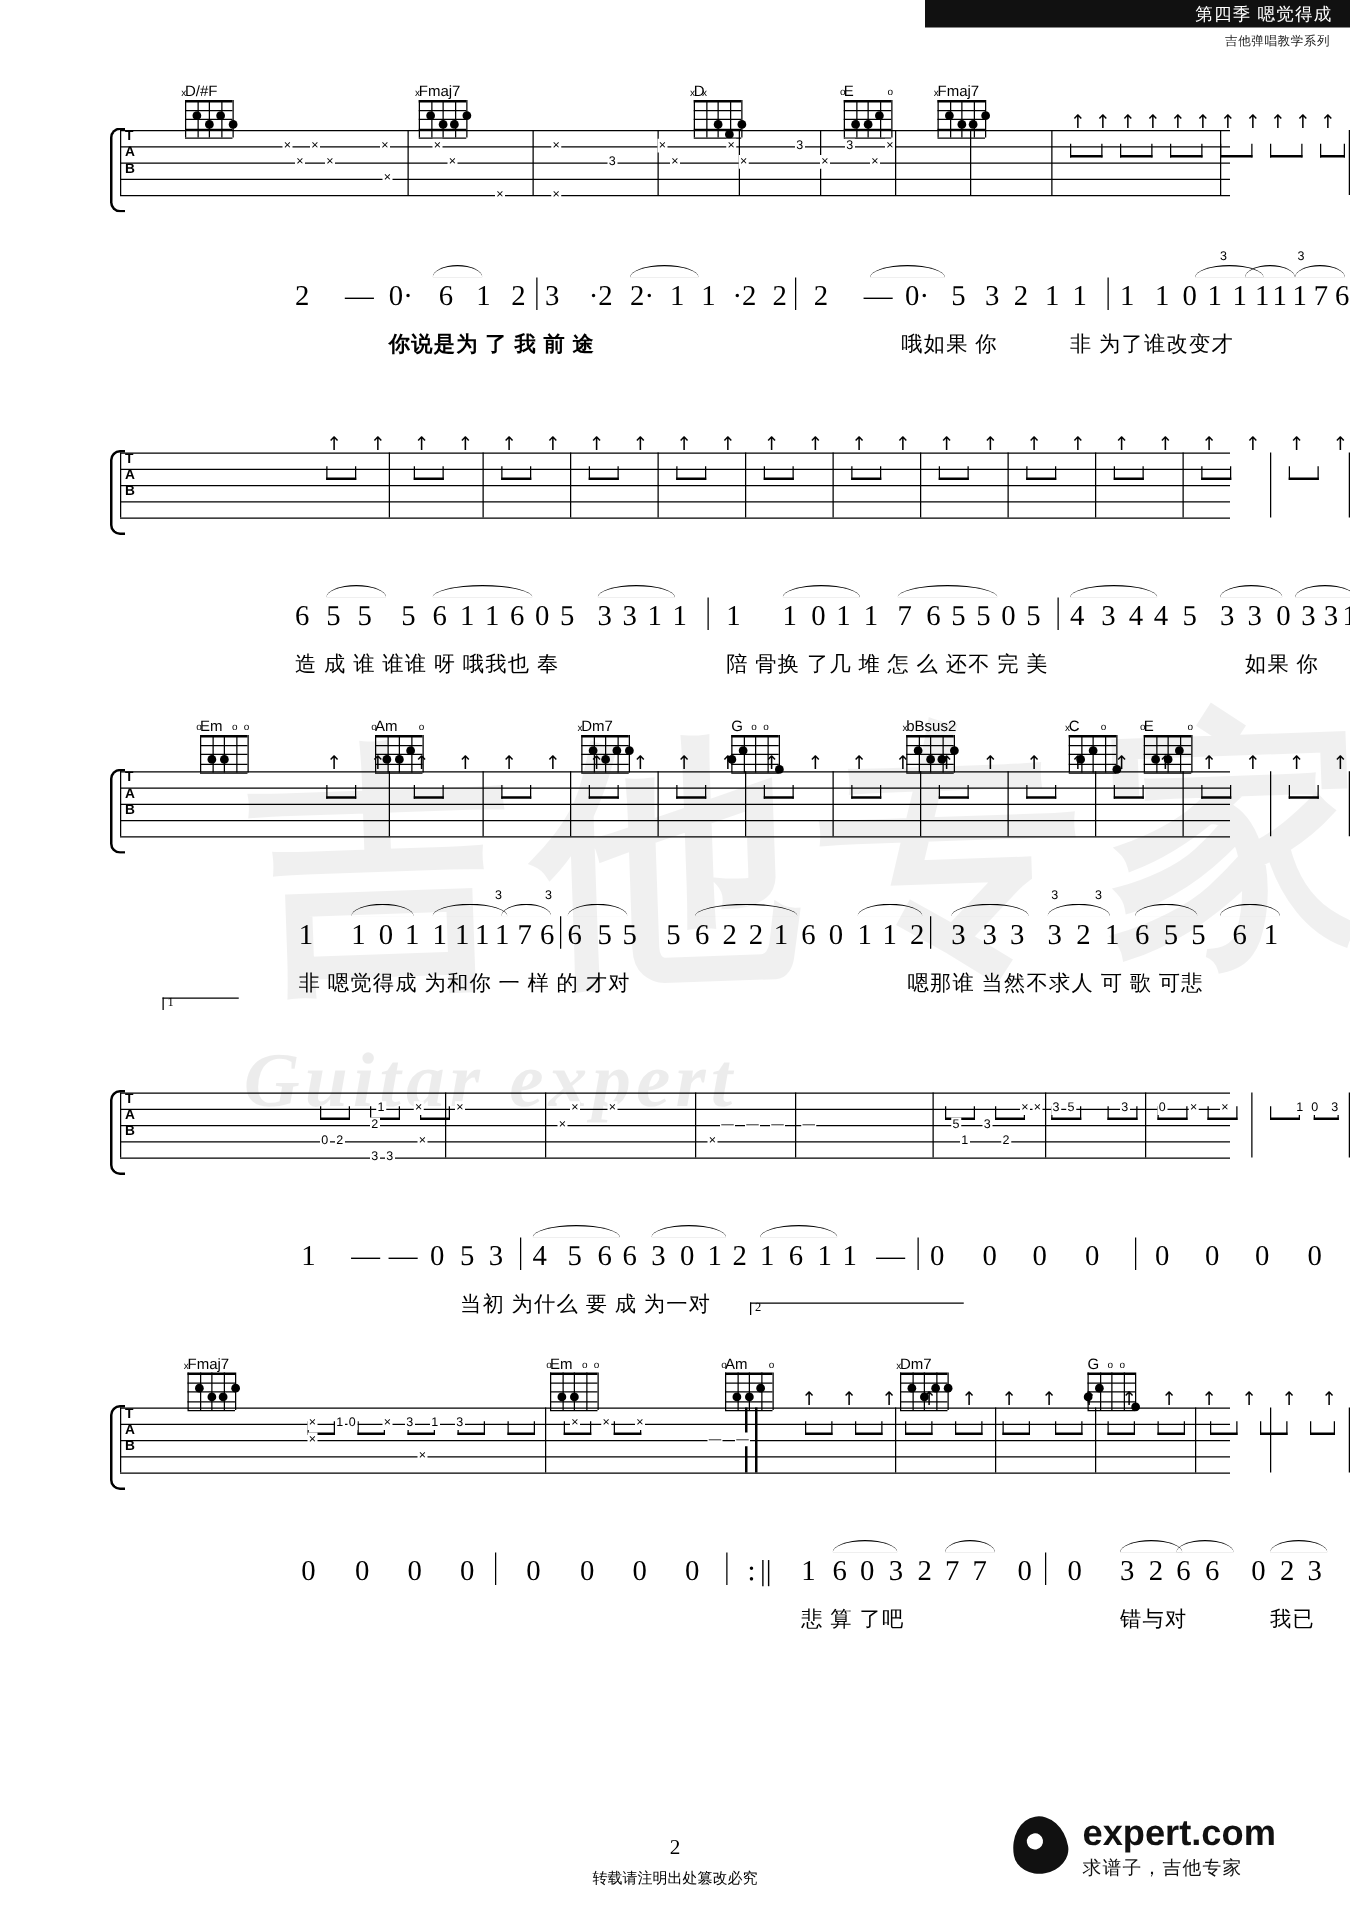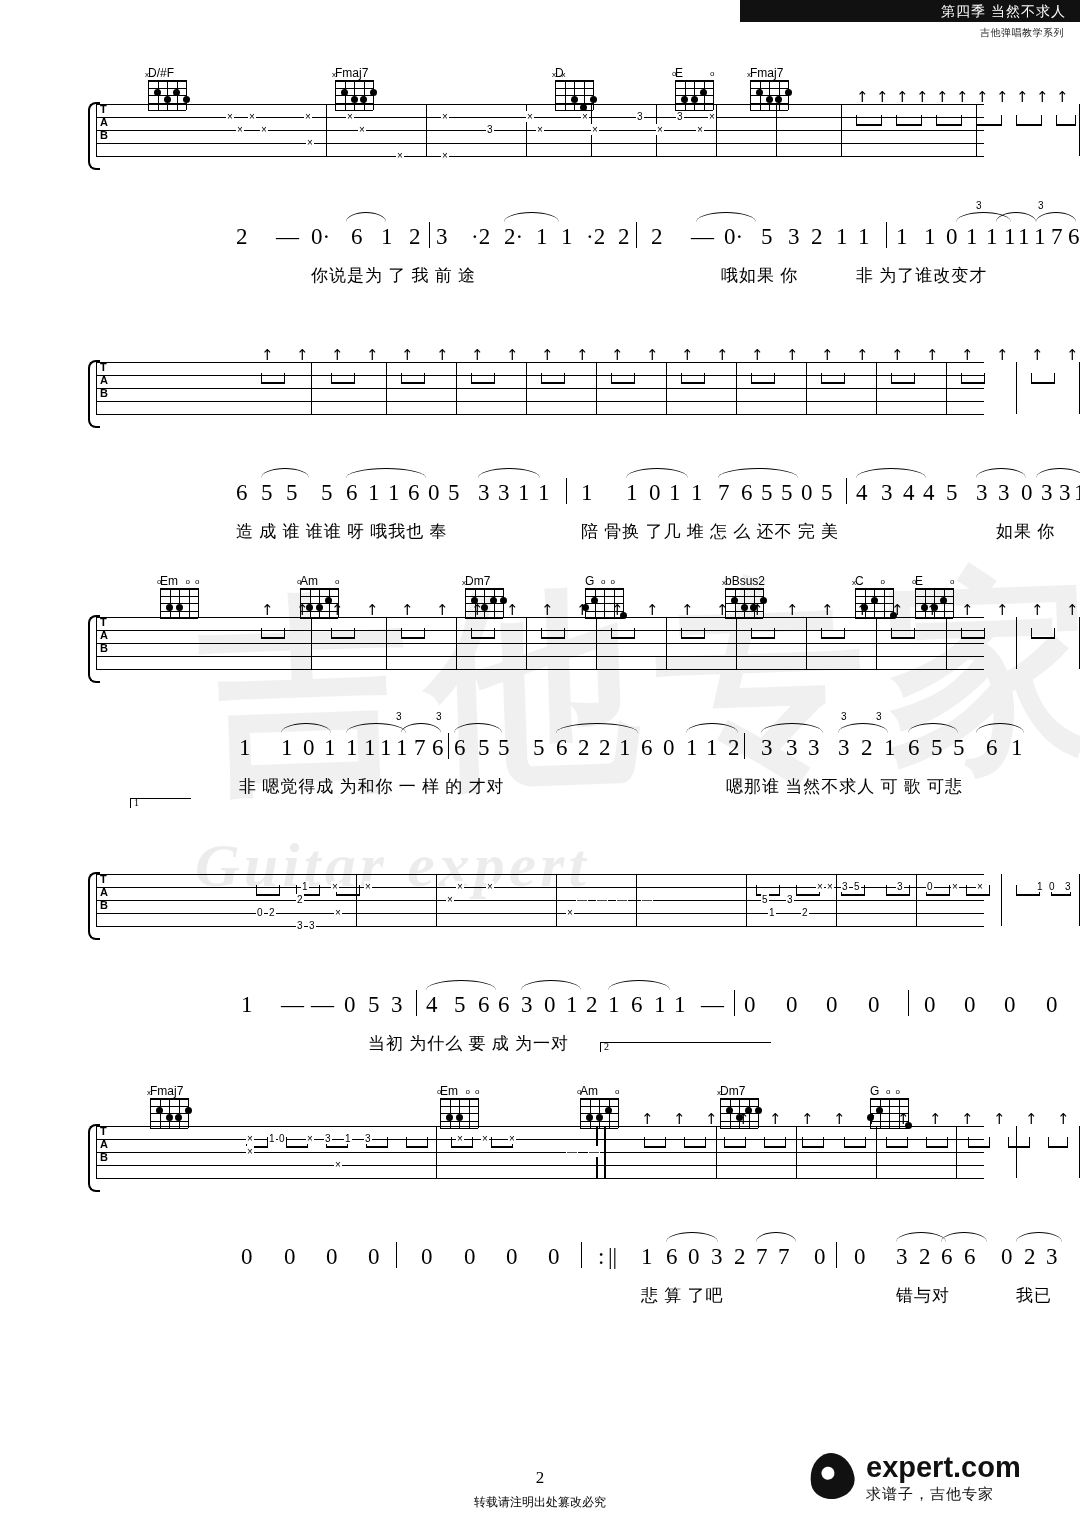--- a/index.html
+++ b/index.html
@@ -69,21 +69,21 @@
   .logo{position:absolute;right:20px;bottom:18px;width:250px;height:60px;}
   .logo .pick{position:absolute;left:0;top:4px;width:44px;height:46px;background:#111;border-radius:50% 50% 50% 50%/60% 60% 40% 40%;transform:rotate(-10deg);}
   .logo .pick:after{content:"";position:absolute;left:12px;top:13px;width:13px;height:13px;background:#fff;border-radius:50%;}
   .logo .t1{position:absolute;left:56px;top:2px;font-size:29px;font-family:"Liberation Sans",sans-serif;font-weight:bold;color:#111;}
   .logo .t2{position:absolute;left:56px;top:36px;font-size:15px;font-family:"Liberation Serif",serif;color:#111;letter-spacing:1px;}
 </style>
 </head>
 <body>
 
 <div class="hdr-bar">
-  <div class="t1">第四季  当然不求人</div>
+  <div class="t1">第四季  嗯觉得成</div>
 </div>
 <div class="hdr-sub">吉他弹唱教学系列</div>
 
 <div class="wm-cn">吉他专家</div>
 <div class="wm-en">Guitar expert</div>
 
 <div id="score">
     <div class="system" style="top: 30px; height: 200px;">
       <div class="chord" style="left: 148px; top: 50px;">
         <div class="nm">D/#F</div>
@@ -297,21 +297,21 @@
       <div class="mel" style="left: 800px; top: 6px;">1</div>
       <div class="mel" style="left: 828px; top: 6px;">1</div>
       <div class="mel" style="left: 850px; top: 6px;">0</div>
       <div class="mel" style="left: 870px; top: 6px;">1</div>
       <div class="mel" style="left: 890px; top: 6px;">1</div>
       <div class="mel" style="left: 908px; top: 6px;">1</div>
       <div class="mel" style="left: 922px; top: 6px;">1</div>
       <div class="mel" style="left: 938px; top: 6px;">1</div>
       <div class="mel" style="left: 955px; top: 6px;">7</div>
       <div class="mel" style="left: 972px; top: 6px;">6</div>
-      <div class="lyr" style="left: 215px; top: 46px;">你说是为 了  我  前  途</div>
+      <div class="lyr" style="left: 215px; top: 46px; font-weight: bold;">你说是为 了  我  前  途</div>
       <div class="lyr" style="left: 625px; top: 46px;">哦如果 你</div>
       <div class="lyr" style="left: 760px; top: 46px;">非  为了谁改变才</div>
       <div class="mbar" style="left: 333px; top: 4px;"></div>
       <div class="mbar" style="left: 540px; top: 4px;"></div>
       <div class="mbar" style="left: 790px; top: 4px;"></div>
       <div class="slur" style="left: 250px; top: -6px; width: 40px;"></div>
       <div class="slur" style="left: 408px; top: -6px; width: 55px;"></div>
       <div class="slur" style="left: 600px; top: -6px; width: 60px;"></div>
       <div class="slur" style="left: 860px; top: -6px; width: 55px;"></div>
       <div class="slur" style="left: 900px; top: -6px; width: 40px;"></div>

